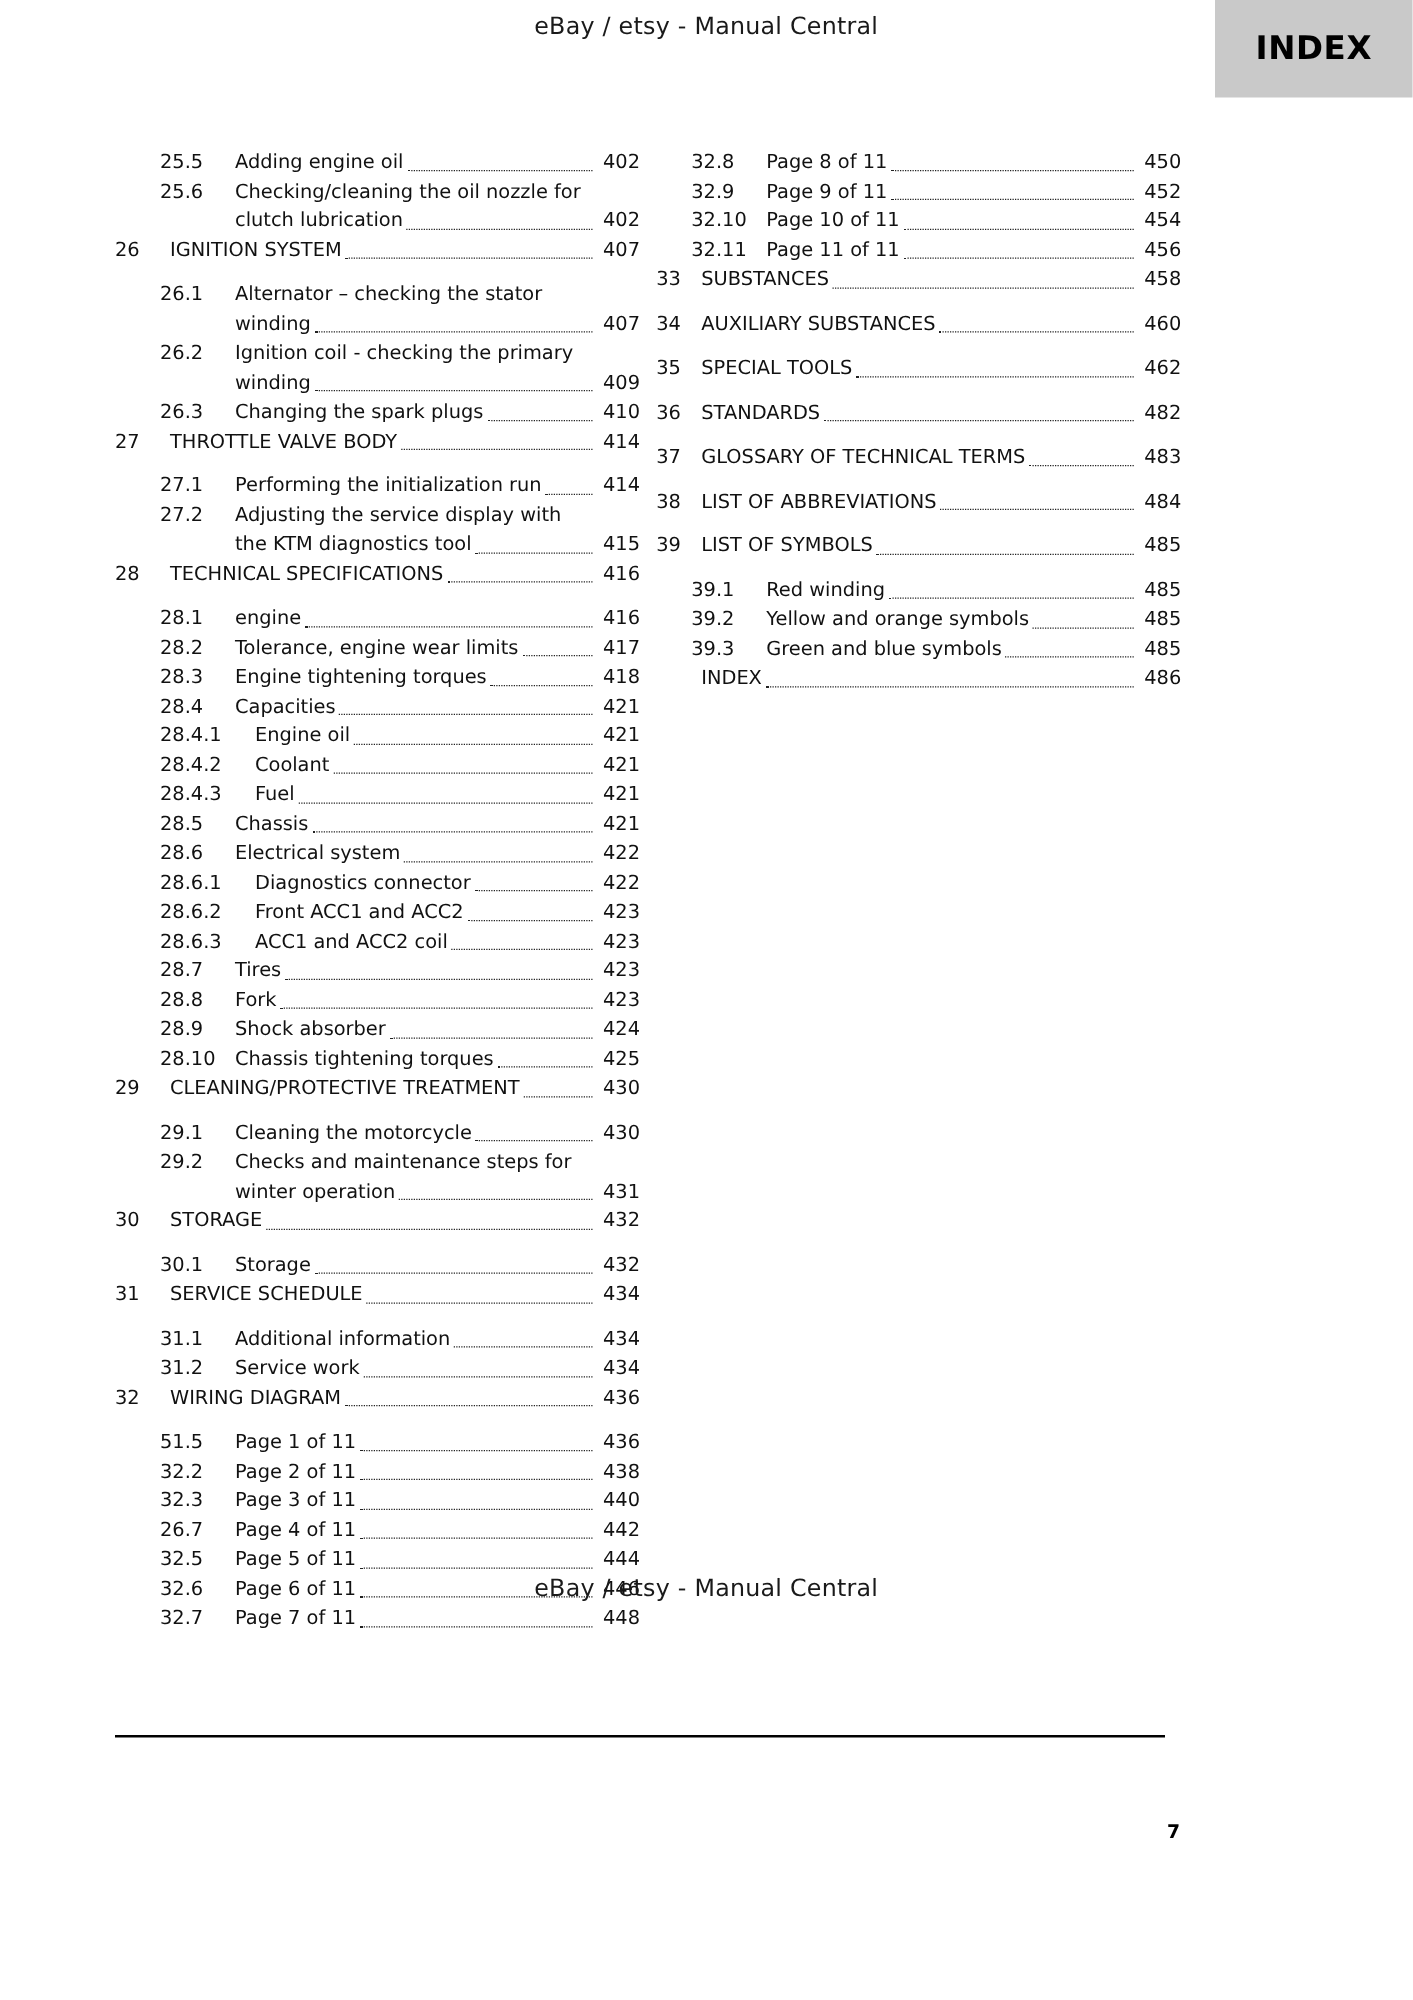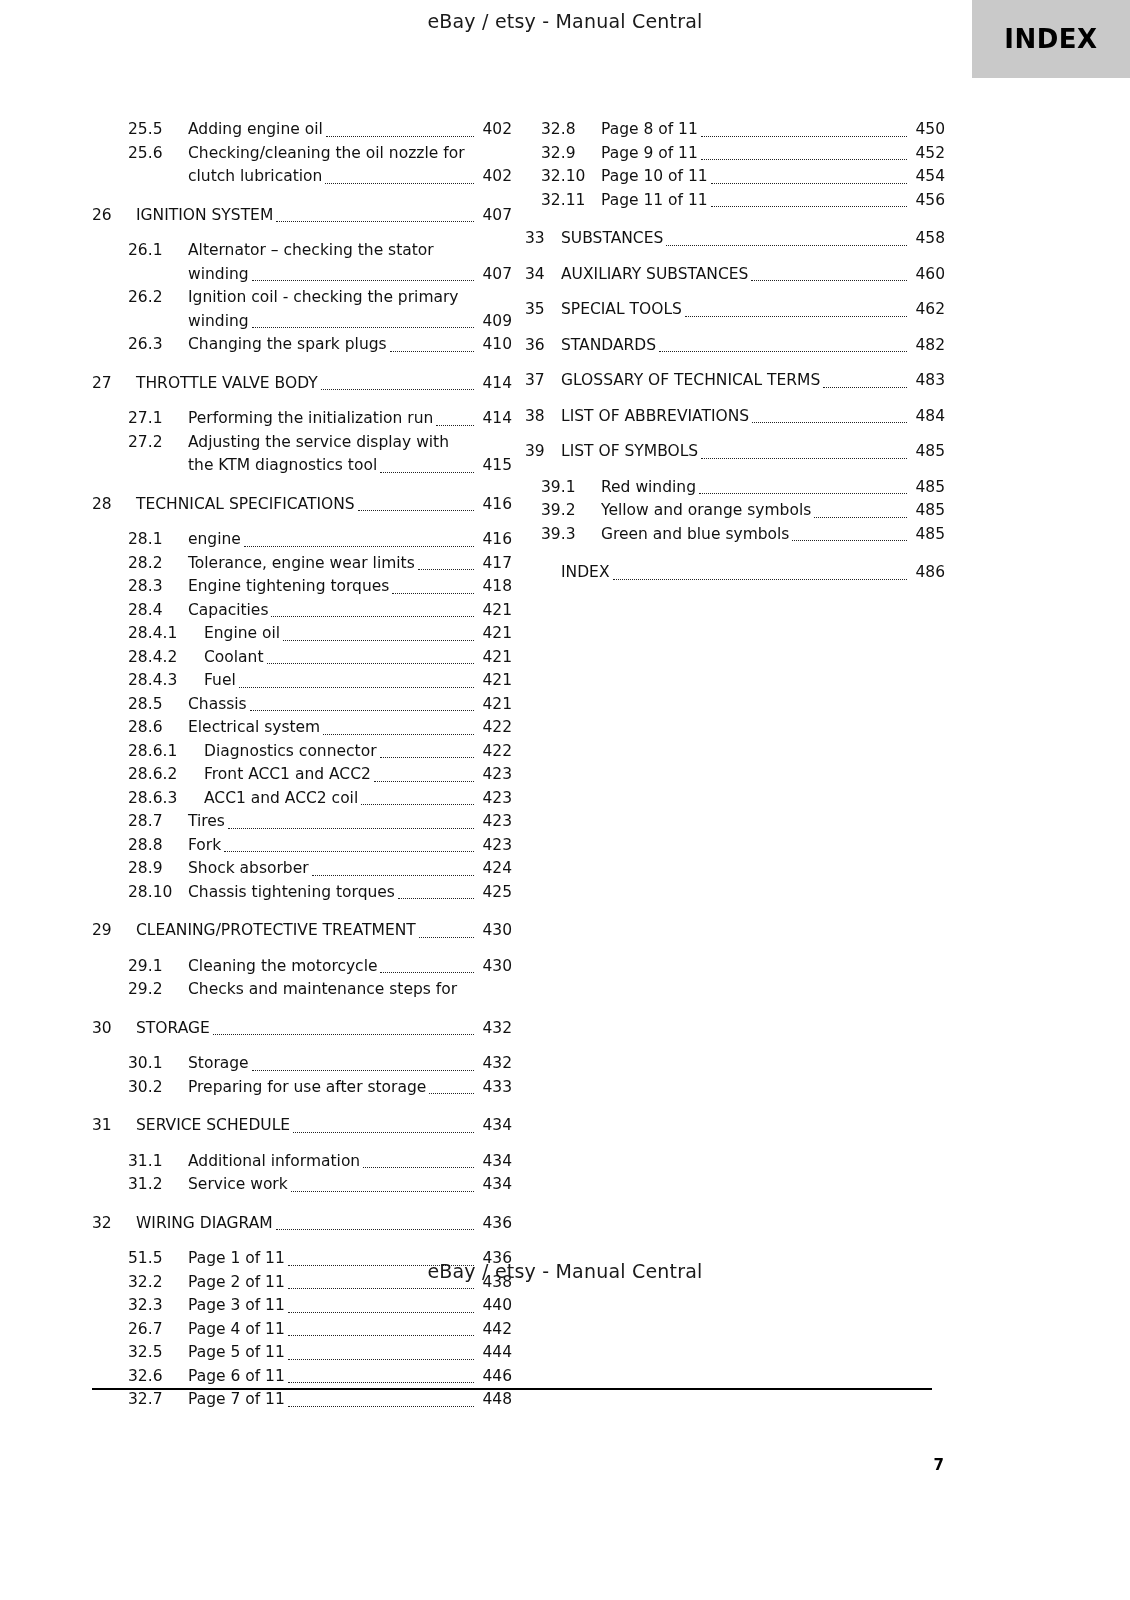--- a/index.html
+++ b/index.html
@@ -75,33 +75,33 @@
 
   
   .row {
     display: flex;
     align-items: flex-end;
     font-size: 15.5px;
     line-height: 23.5px;
     color: #111;
     margin: 0;
   }
-  .row.gap-major { margin-top: 15px; }
+  .row.gap-major { }
   .row.gap-minor { margin-top: 12px; }
   .row.tight { margin-top: 0; }
 
   .num {
     flex: 0 0 auto;
     text-align: left;
   }
   .num.lv1 { width: 44px; }
   .num.lv2 { width: 60px; margin-left: 36px; }
   .num.lv3 { width: 76px; margin-left: 36px; }
   .num.lv1r { width: 36px; }
-  .num.lv2rr { width: 60px; margin-left: 16px; }
+  .num.lv2rr { width: 60px; margin-left: 28px; }
 
   .title {
     flex: 0 1 auto;
     white-space: nowrap;
   }
   .dots {
     flex: 1 1 auto;
     border-bottom: 1.6px dotted #222;
     margin: 0 4px 5px 3px;
     min-width: 6px;
@@ -334,38 +334,38 @@
           <span class="title">Cleaning the motorcycle</span>
           <span class="dots"></span>
           <span class="pageno">430</span>
         </div>
         <div class="row tight">
           <span class="num lv2">29.2</span>
           <span class="title">Checks and maintenance steps for</span>
           <span class="dots" style="border-bottom: none;"></span>
           <span class="pageno"></span>
         </div>
+        <div class="row tight">
+          <span class="num lv2"></span>
+          <span class="title">winter operation</span>
+          <span class="dots"></span>
+          <span class="pageno">431</span>
+        </div>
         <div class="row gap-major">
           <span class="num lv1">30</span>
           <span class="title">STORAGE</span>
           <span class="dots"></span>
           <span class="pageno">432</span>
         </div>
         <div class="row gap-minor">
           <span class="num lv2">30.1</span>
           <span class="title">Storage</span>
           <span class="dots"></span>
           <span class="pageno">432</span>
         </div>
-        <div class="row tight">
-          <span class="num lv2">30.2</span>
-          <span class="title">Preparing for use after storage</span>
-          <span class="dots"></span>
-          <span class="pageno">433</span>
-        </div>
         <div class="row gap-major">
           <span class="num lv1">31</span>
           <span class="title">SERVICE SCHEDULE</span>
           <span class="dots"></span>
           <span class="pageno">434</span>
         </div>
         <div class="row gap-minor">
           <span class="num lv2">31.1</span>
           <span class="title">Additional information</span>
           <span class="dots"></span>

